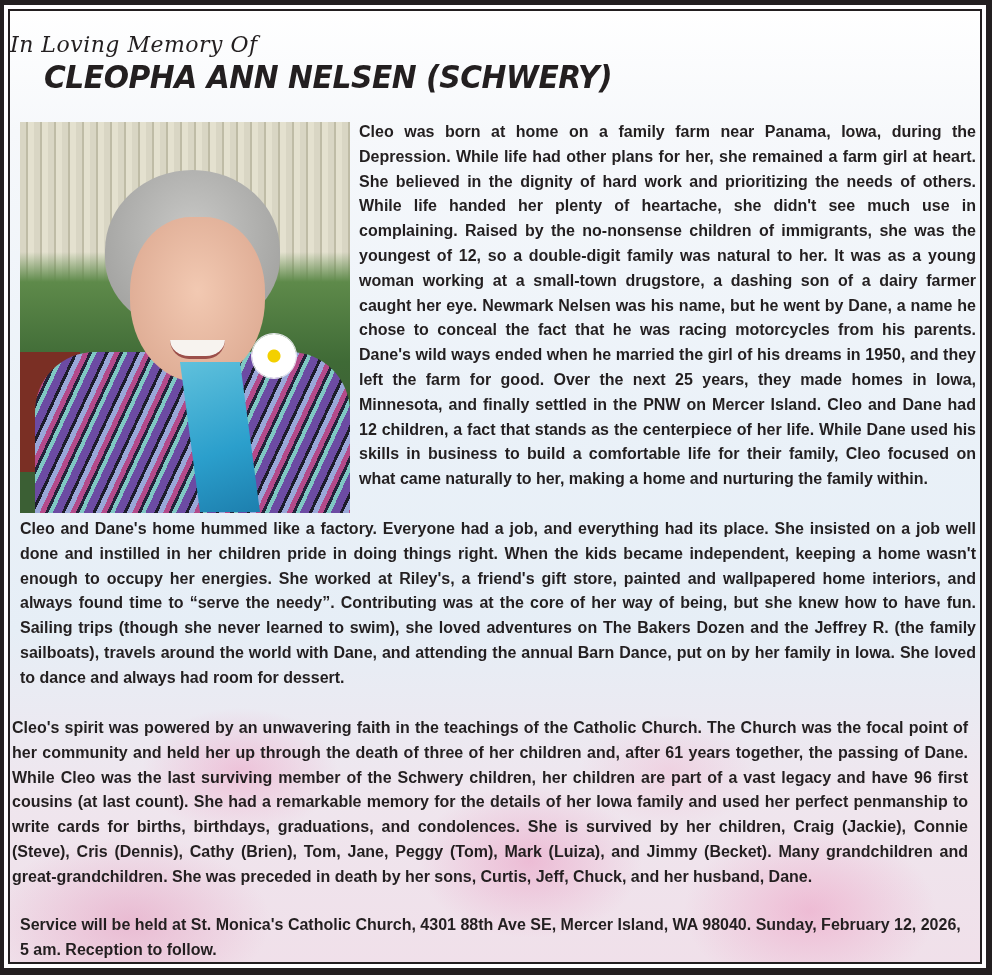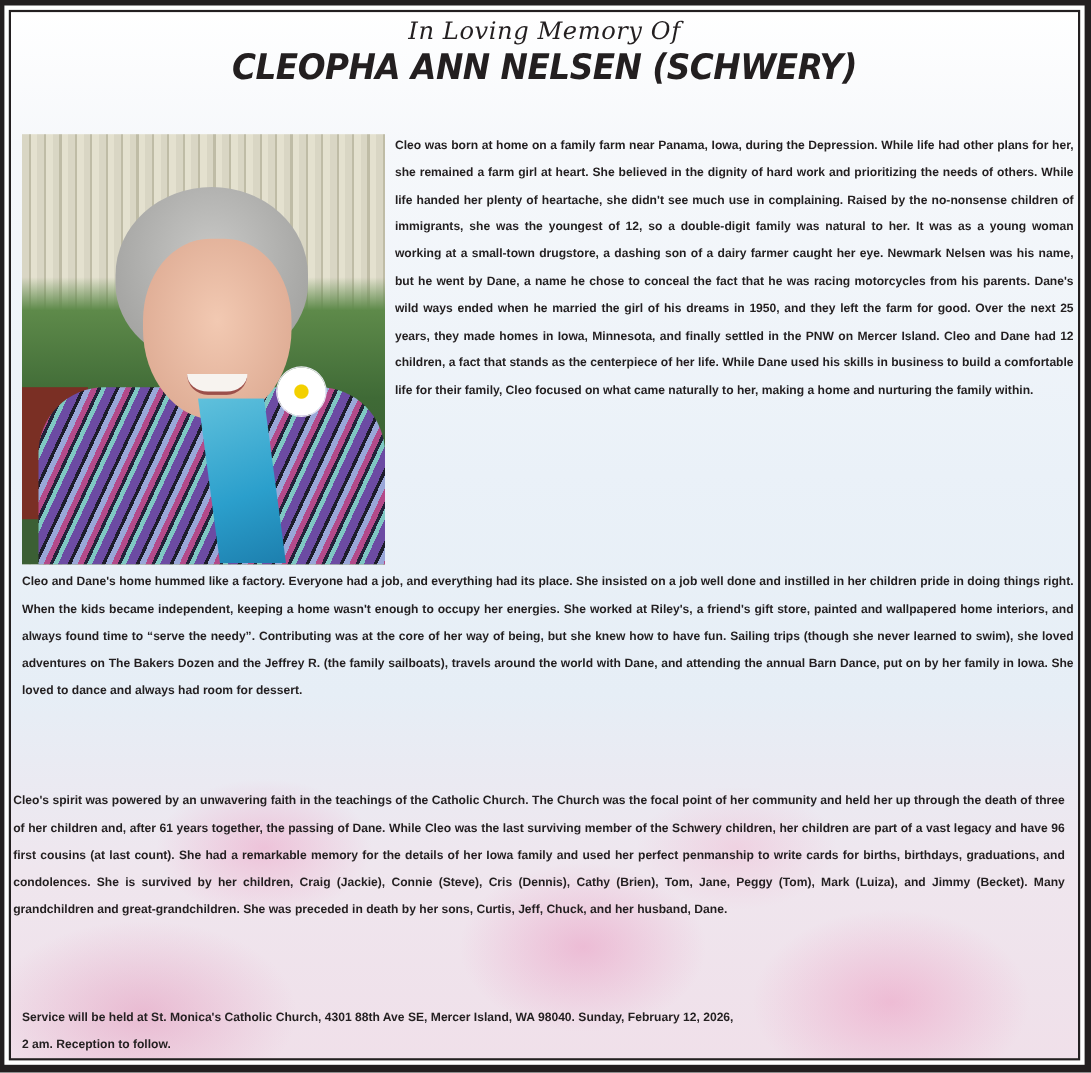--- a/index.html
+++ b/index.html
@@ -17,21 +17,21 @@
     border: 2px solid #231f20;
     overflow: hidden;
     background:
       radial-gradient(ellipse 140px 90px at 230px 760px, rgba(236,150,190,0.45), rgba(236,150,190,0) 70%),
       radial-gradient(ellipse 160px 110px at 520px 850px, rgba(232,140,185,0.45), rgba(232,140,185,0) 70%),
       radial-gradient(ellipse 180px 120px at 800px 900px, rgba(236,150,190,0.5), rgba(236,150,190,0) 70%),
       radial-gradient(ellipse 200px 120px at 120px 910px, rgba(225,140,180,0.45), rgba(225,140,180,0) 70%),
       radial-gradient(ellipse 130px 80px at 660px 760px, rgba(240,170,200,0.35), rgba(240,170,200,0) 70%),
       linear-gradient(to bottom, #ffffff 0px, #f6f8fb 120px, #eaf1f8 420px, #e6eef6 620px, #efe6ee 780px, #f0dfe9 975px);
   }
-  .header { position: absolute; left: 0; right: 0; top: 4px; text-align: center; }
+  .header { position: absolute; left: 0; right: 0; top: 20px; text-align: left; }
   .script {
     font-family: "DejaVu Serif", serif; font-style: italic;
     font-size: 22px; color: #231f20; line-height: 28px; letter-spacing: 0.5px;
   }
   .name {
     font-family: "DejaVu Sans", sans-serif; font-weight: bold; font-style: italic;
     font-size: 32px; color: #231f20; line-height: 36px; letter-spacing: -0.5px;
     transform: scaleX(0.93);
   }
   .dates {
@@ -52,21 +52,21 @@
   .photo .jacket {
     position: absolute; left: 15px; top: 230px; width: 315px; height: 170px;
     border-radius: 60px 60px 0 0;
     background: repeating-linear-gradient(115deg, #6c4ba3 0px, #6c4ba3 8px, #1d1d2b 8px, #1d1d2b 11px, #9aa7d8 11px, #9aa7d8 16px, #b34a8a 16px, #b34a8a 21px, #23233a 21px, #23233a 24px, #7fc7c3 24px, #7fc7c3 28px);
   }
   .photo .scarf { position: absolute; left: 140px; top: 240px; width: 100px; height: 150px; background: linear-gradient(160deg, #63c3dd, #2b9fcc 60%, #1d7fae); clip-path: polygon(20% 0, 80% 0, 100% 100%, 40% 100%); }
   .photo .flower { position: absolute; left: 232px; top: 212px; width: 44px; height: 44px; border-radius: 50%; background: radial-gradient(circle, #f3d000 0 6px, #ffffff 7px 22px); box-shadow: 0 0 0 1px #e8e8f0; }
   .body-text {
     position: absolute; color: #231f20;
     font-family: "Liberation Sans", sans-serif; font-weight: bold;
-    font-size: 11px; line-height: 24.8px; text-align: justify;
+    font-size: 16px; line-height: 24.8px; text-align: justify;
   }
   .p1a { left: 349px; top: 109px; width: 617px; }
   .p1b { left: 10px; top: 506px; width: 956px; }
   .p2  { left: 2px; top: 705px; width: 956px; }
   .p3  { left: 10px; top: 902px; width: 956px; }
   .p3 .line { display: block; text-align: left; }
 </style>
 </head>
 <body>
 
@@ -86,17 +86,17 @@
       <div class="smile"></div>
       <div class="scarf"></div>
       <div class="flower"></div>
     </div>
 
     <div class="body-text p1a">Cleo was born at home on a family farm near Panama, Iowa, during the Depression. While life had other plans for her, she remained a farm girl at heart. She believed in the dignity of hard work and prioritizing the needs of others. While life handed her plenty of heartache, she didn't see much use in complaining. Raised by the no-nonsense children of immigrants, she was the youngest of 12, so a double-digit family was natural to her. It was as a young woman working at a small-town drugstore, a dashing son of a dairy farmer caught her eye. Newmark Nelsen was his name, but he went by Dane, a name he chose to conceal the fact that he was racing motorcycles from his parents. Dane's wild ways ended when he married the girl of his dreams in 1950, and they left the farm for good. Over the next 25 years, they made homes in Iowa, Minnesota, and finally settled in the PNW on Mercer Island. Cleo and Dane had 12 children, a fact that stands as the centerpiece of her life. While Dane used his skills in business to build a comfortable life for their family, Cleo focused on what came naturally to her, making a home and nurturing the family within.</div>
     <div class="body-text p1b">Cleo and Dane's home hummed like a factory. Everyone had a job, and everything had its place. She insisted on a job well done and instilled in her children pride in doing things right. When the kids became independent, keeping a home wasn't enough to occupy her energies. She worked at Riley's, a friend's gift store, painted and wallpapered home interiors, and always found time to “serve the needy”. Contributing was at the core of her way of being, but she knew how to have fun. Sailing trips (though she never learned to swim), she loved adventures on The Bakers Dozen and the Jeffrey R. (the family sailboats), travels around the world with Dane, and attending the annual Barn Dance, put on by her family in Iowa. She loved to dance and always had room for dessert.</div>
     <div class="body-text p2">Cleo's spirit was powered by an unwavering faith in the teachings of the Catholic Church. The Church was the focal point of her community and held her up through the death of three of her children and, after 61 years together, the passing of Dane. While Cleo was the last surviving member of the Schwery children, her children are part of a vast legacy and have 96 first cousins (at last count). She had a remarkable memory for the details of her Iowa family and used her perfect penmanship to write cards for births, birthdays, graduations, and condolences. She is survived by her children, Craig (Jackie), Connie (Steve), Cris (Dennis), Cathy (Brien), Tom, Jane, Peggy (Tom), Mark (Luiza), and Jimmy (Becket). Many grandchildren and great-grandchildren. She was preceded in death by her sons, Curtis, Jeff, Chuck, and her husband, Dane.</div>
     <div class="body-text p3">
       <span class="line">Service will be held at St. Monica's Catholic Church, 4301 88th Ave SE, Mercer Island, WA 98040. Sunday, February 12, 2026,</span>
-      <span class="line">2 am. Reception to follow.</span>
+      <span class="line">5 am. Reception to follow.</span>
     </div>
 
   </div>
 </div>
 
 </body></html>

